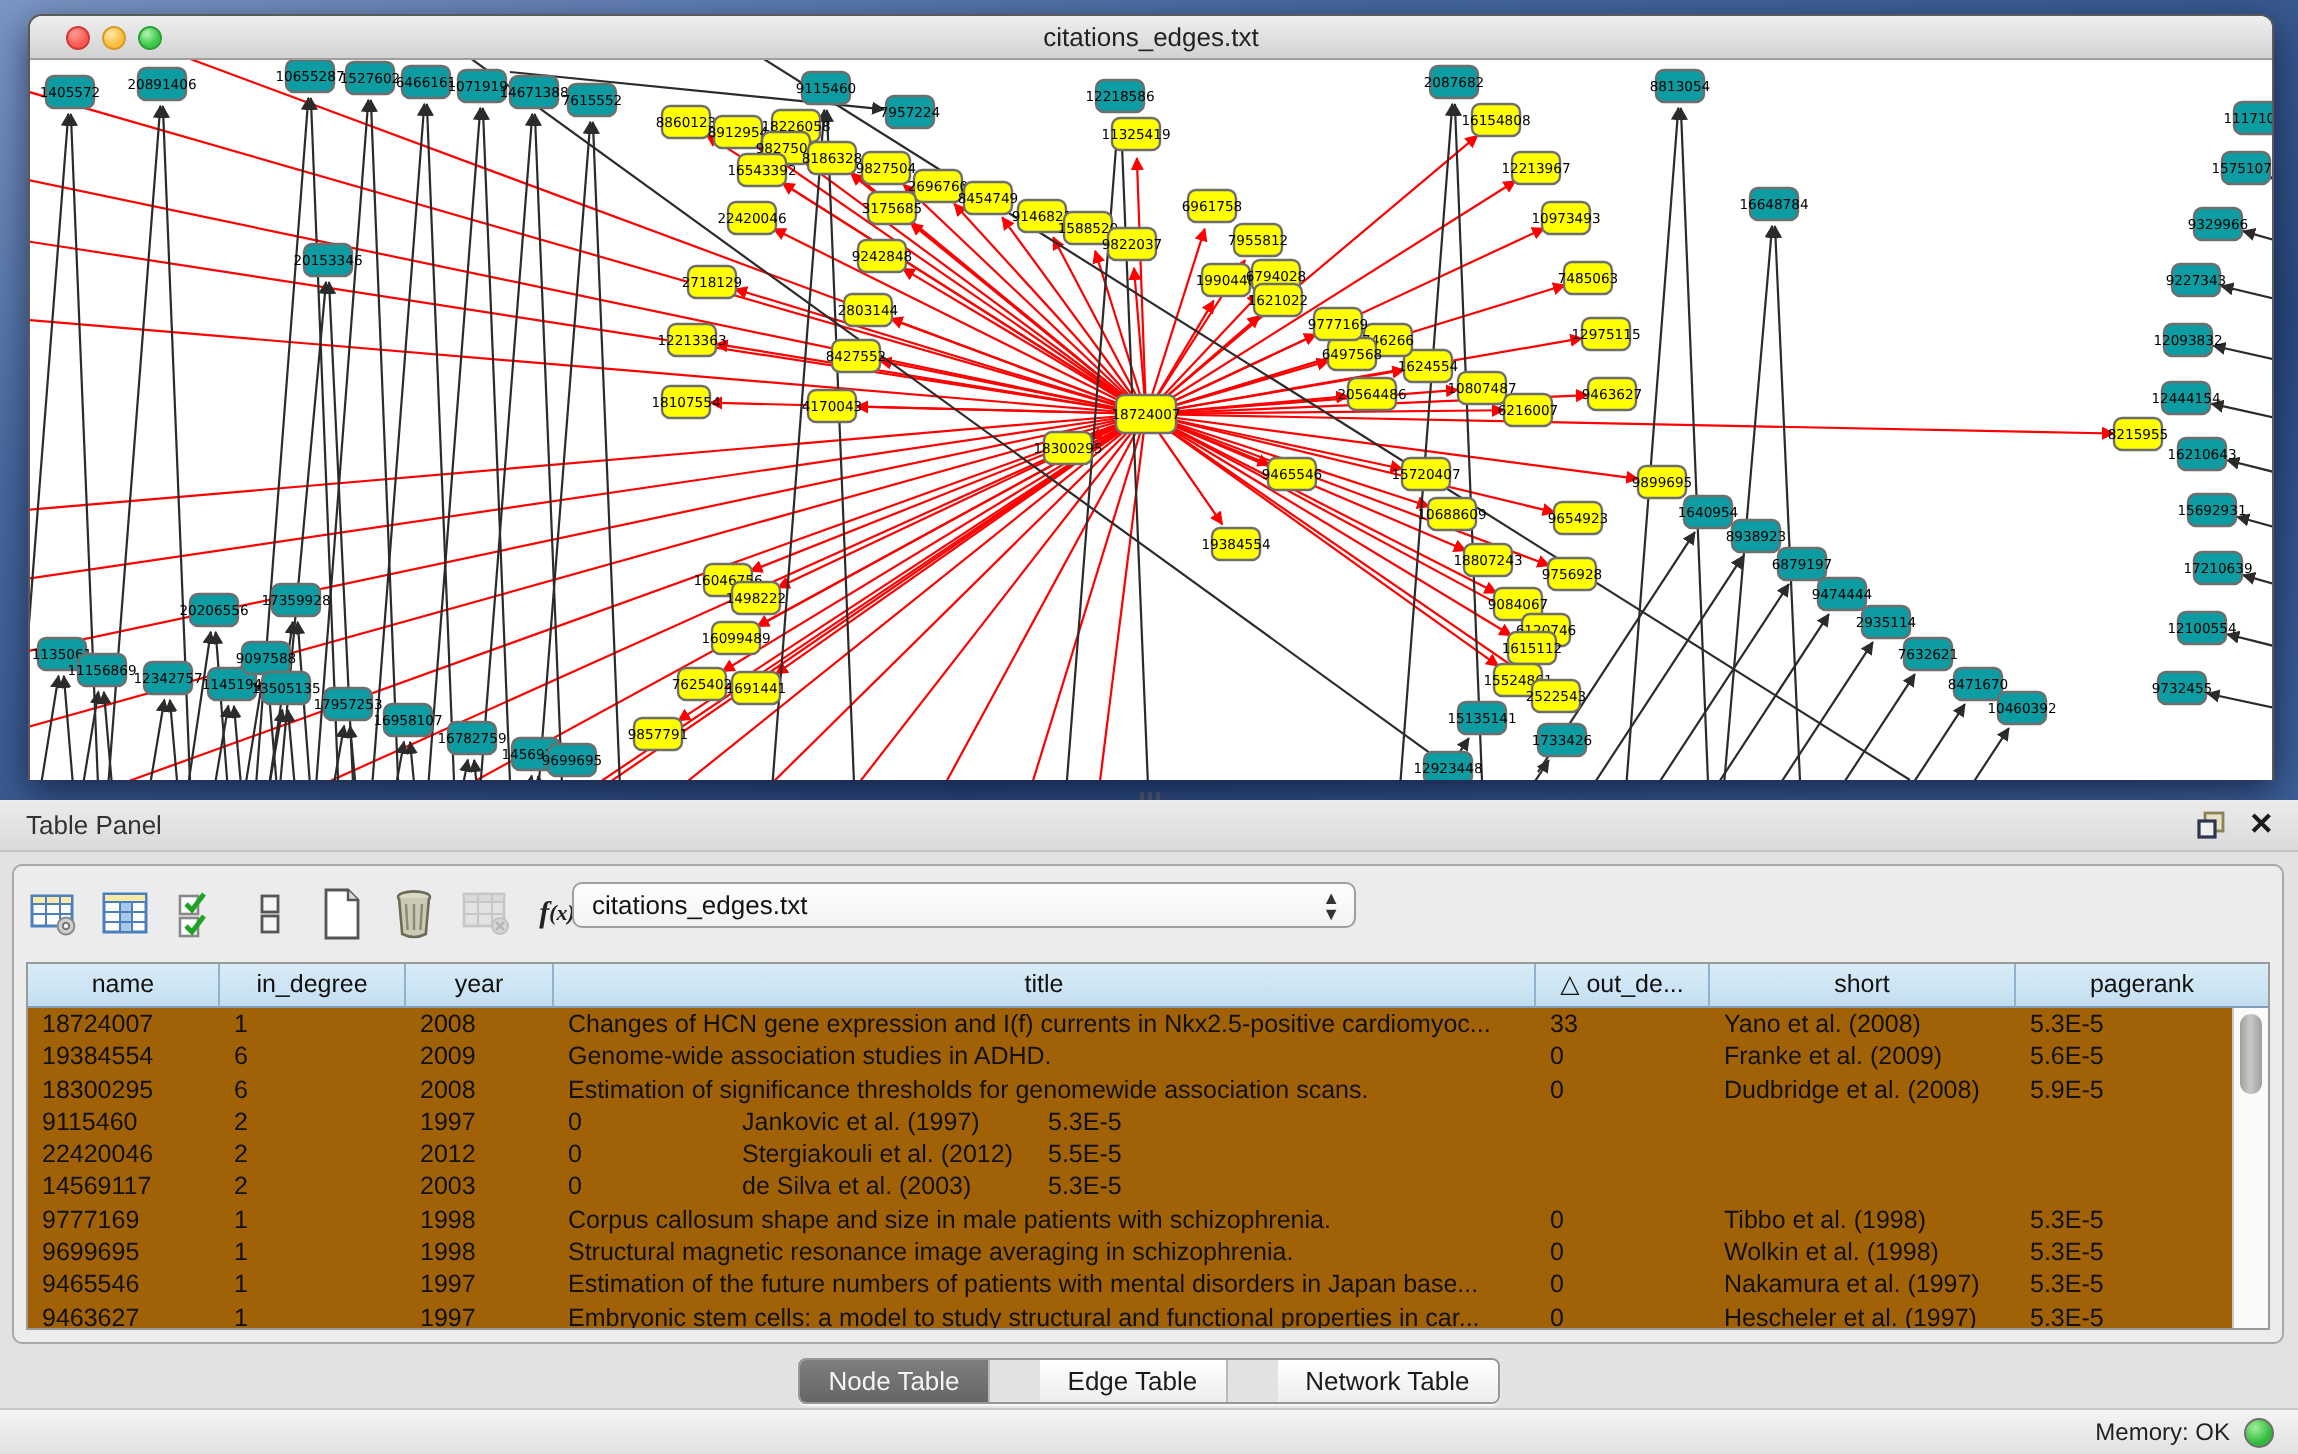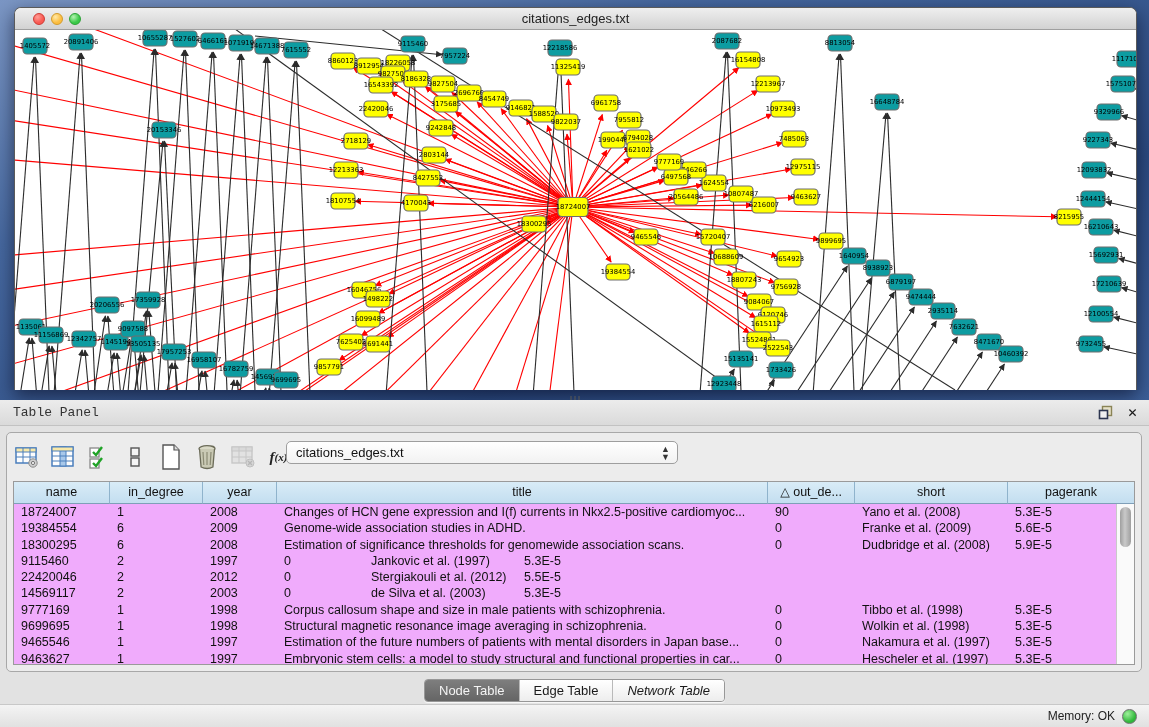--- a/index.html
+++ b/index.html
@@ -18,54 +18,54 @@
   .tl.red{left:18px;background:radial-gradient(circle at 35% 30%,#ff9d96,#f95a52 60%);border:1px solid #ce3a34;}
   .tl.yellow{left:36px;background:radial-gradient(circle at 35% 30%,#ffe9a8,#fcbd3f 60%);border:1px solid #d39b2a;}
   .tl.green{left:54px;background:radial-gradient(circle at 35% 30%,#b4f3b0,#3ac948 60%);border:1px solid #2aa334;}
   .graph{position:absolute;left:0;top:22px;width:1121px;height:360px;background:#fff;overflow:hidden;}
   .graph svg{display:block;}
   .split-grip{position:absolute;left:570px;top:396px;width:10px;height:6px;opacity:.55;
               background:repeating-linear-gradient(90deg,#555 0 2px,transparent 2px 4px);}
   
   .table-panel{position:absolute;left:0;top:400px;width:1149px;height:327px;background:#e2e2e2;}
   .panel-header{height:25px;background:linear-gradient(#ececec,#dadada);border-bottom:1px solid #c2c2c2;
-                position:relative;font-size:13px;color:#333;font-family:Liberation Mono, monospace;}
+                position:relative;font-size:13px;color:#333;}
   .panel-header .ph-title{position:absolute;left:13px;top:5px;}
   .ph-float{position:absolute;right:36px;top:5px;width:15px;height:15px;cursor:pointer;}
   .ph-close{position:absolute;right:12px;top:3px;font-size:15px;font-weight:bold;color:#1a1a1a;cursor:pointer;}
   .panel-body{position:absolute;left:6px;top:32px;width:1136px;height:240px;
               border:1px solid #a8a8a8;border-radius:5px;background:#ececec;box-sizing:border-box;}
   .toolbar{position:absolute;left:6px;top:6px;height:36px;display:flex;align-items:center;gap:9px;}
   .tb-icon{width:27px;height:27px;display:flex;align-items:center;justify-content:center;cursor:pointer;}
   .tb-icon svg{display:block;}
   .fx{font-size:15px;font-style:italic;font-weight:bold;color:#222;font-family:"Liberation Serif",serif;}
   .combo{position:absolute;left:279px;top:8px;width:392px;height:23px;background:linear-gradient(#ffffff,#f2f2f2);
          border:1px solid #9e9e9e;border-radius:5px;box-sizing:border-box;font-size:13px;color:#111;
          display:flex;align-items:center;padding-left:9px;cursor:pointer;}
   .combo .arrows{position:absolute;right:7px;top:3px;font-size:9px;line-height:8px;color:#333;text-align:center;}
-  .tbl-wrap{position:absolute;left:6px;top:48px;right:6px;bottom:6px;background:#f0abfc;border:1px solid #9a9a9a;}
+  .tbl-wrap{position:absolute;left:6px;top:48px;right:6px;bottom:6px;background:#a16207;border:1px solid #9a9a9a;}
   .tbl-header{display:flex;height:22px;}
   .th{box-sizing:border-box;background:linear-gradient(#d9ecf7,#c3def0);border-right:1px solid #8fb3cc;
       border-bottom:1px solid #7f9fb8;font-size:12.5px;color:#111;text-align:center;line-height:21px;
       overflow:hidden;white-space:nowrap;cursor:pointer;flex:0 0 auto;}
   .th.last{flex:1 1 auto;border-right:none;}
   .tbl-body{position:absolute;left:0;top:22px;right:17px;bottom:0;overflow:hidden;}
   .tr{display:flex;height:16.3px;font-size:12.5px;color:#111;white-space:nowrap;cursor:default;}
   .td{box-sizing:border-box;padding:1px 4px 0 7px;overflow:hidden;text-overflow:clip;flex:0 0 auto;}
   .td.last{flex:1 1 auto;}
   .vscroll{position:absolute;right:0;top:22px;width:17px;bottom:0;background:#fafafa;border-left:1px solid #c9c9c9;}
   .vthumb{position:absolute;left:2.5px;top:3px;width:11px;height:40px;border-radius:6px;
           background:linear-gradient(90deg,#9f9f9f,#c9c9c9 45%,#9f9f9f);cursor:pointer;}
   
   .tabs-row{position:absolute;left:0;top:276px;width:100%;height:28px;display:flex;justify-content:center;align-items:center;}
   .seg{display:flex;border:1px solid #979797;border-radius:4px;overflow:hidden;height:21px;
-       box-shadow:0 1px 1px rgba(255,255,255,.8);}
+       box-shadow:0 1px 1px rgba(255,255,255,.8);gap:25px;}
   .seg-btn{padding:0 14px;font-size:13px;line-height:21px;background:linear-gradient(#ffffff,#ededed);
            color:#1a1a1a;border-right:1px solid #b9b9b9;cursor:pointer;}
-  .seg-btn:last-child{border-right:none;font-style:italic;}
+  .seg-btn:last-child{border-right:none;}
   .seg-btn.sel{background:linear-gradient(#7e7e7e,#656565);color:#f4f4f4;}
   
   .statusbar{position:absolute;left:0;top:304px;width:100%;height:23px;
              background:linear-gradient(#f4f4f4,#e0e0e0);border-top:1px solid #c8c8c8;}
   .mem{position:absolute;right:34px;top:4px;font-size:12px;color:#222;}
   .mem-dot{position:absolute;right:12px;top:3.5px;width:15px;height:15px;border-radius:50%;
            background:radial-gradient(circle at 35% 30%,#9ef09a,#2fb83a 65%);border:1px solid #6f6f6f;box-sizing:border-box;}
 </style>
 </head>
 <body>
@@ -795,21 +795,21 @@
           <div class="th" style="width: 87px;">△ out_de...</div>
           <div class="th" style="width: 153px;">short</div>
           <div class="th last" style="width: 100px;">pagerank</div>
         </div>
       <div class="tbl-body" id="tbl-body">
           <div class="tr">
             <div class="td" style="width: 96px;">18724007</div>
             <div class="td" style="width: 93px;">1</div>
             <div class="td" style="width: 74px;">2008</div>
             <div class="td" style="width: 491px;">Changes of HCN gene expression and I(f) currents in Nkx2.5-positive cardiomyoc...</div>
-            <div class="td" style="width: 87px;">90</div>
+            <div class="td" style="width: 87px;">33</div>
             <div class="td" style="width: 153px;">Yano et al. (2008)</div>
             <div class="td last" style="width: 100px;">5.3E-5</div>
           </div>
           <div class="tr">
             <div class="td" style="width: 96px;">19384554</div>
             <div class="td" style="width: 93px;">6</div>
             <div class="td" style="width: 74px;">2009</div>
             <div class="td" style="width: 491px;">Genome-wide association studies in ADHD.</div>
             <div class="td" style="width: 87px;">0</div>
             <div class="td" style="width: 153px;">Franke et al. (2009)</div>

